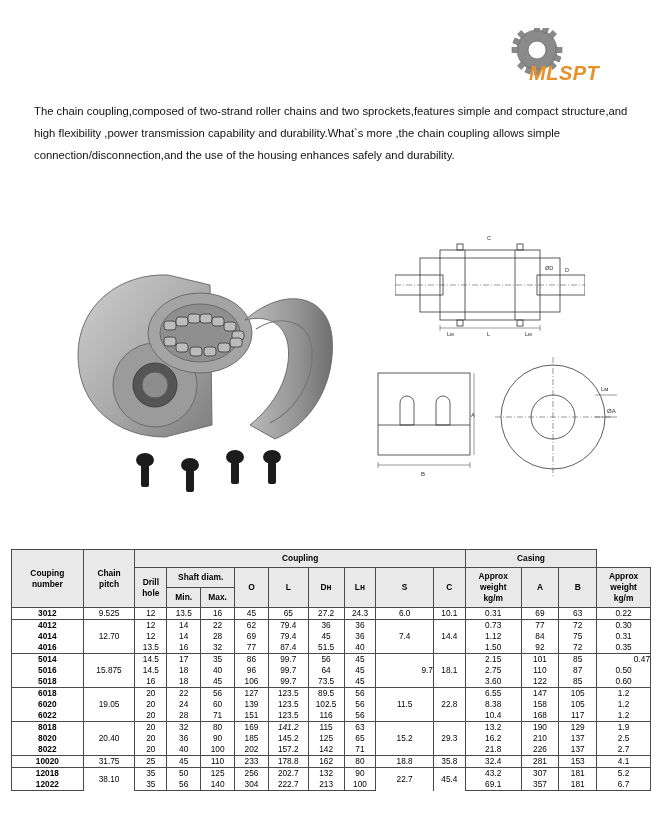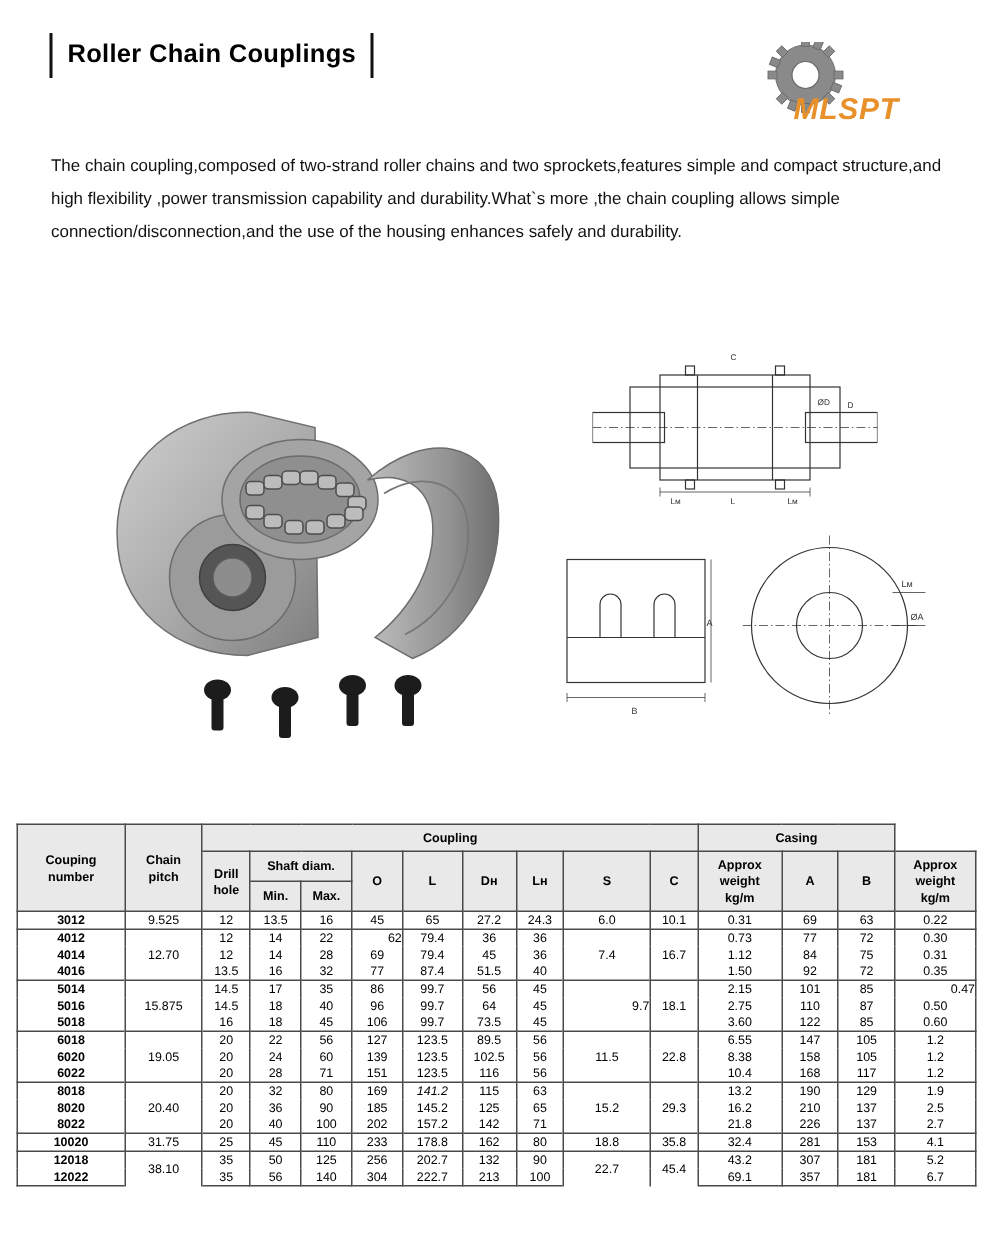--- a/index.html
+++ b/index.html
@@ -74,23 +74,20 @@
   }
   table.spec td { height: 11px; line-height: 11px; }
   .grp td { padding-top: 2px; padding-bottom: 2px; }
   td.b { font-weight: bold; }
 </style>
 </head>
 <body>
 
 <div class="page">
 
-  <div class="title-wrap">
-    <div class="title">Roller Chain Couplings</div>
-  </div>
 
   <div class="logo">
     <svg width="135" height="62" viewBox="0 0 135 62">
       <g transform="translate(38,22)">
         <g fill="#8a8a8a" stroke="#6a6a6a" stroke-width="0.6">
           <circle cx="0" cy="0" r="20"></circle>
         </g>
         <g fill="#8a8a8a" stroke="#6a6a6a" stroke-width="0.6">
           <rect x="-2.6" y="-25" width="5.2" height="6"></rect>
           <rect x="-2.6" y="19" width="5.2" height="6"></rect>
@@ -290,26 +287,26 @@
           <td>69</td>
           <td>63</td>
           <td>0.22</td>
         </tr>
         <tr class="grp">
           <td class="b" style="border-bottom: none;">4012</td>
           <td rowspan="3" style="border-bottom: none;">12.70</td>
           <td style="border-bottom: none;">12</td>
           <td style="border-bottom: none;">14</td>
           <td style="border-bottom: none;">22</td>
-          <td style="border-bottom: none; text-align: right;">62</td>
+          <td style="border-bottom: none;">62</td>
           <td style="border-bottom: none;">79.4</td>
           <td style="border-bottom: none;">36</td>
           <td style="border-bottom: none;">36</td>
           <td rowspan="3" style="border-bottom: none;">7.4</td>
-          <td rowspan="3" style="border-bottom: none;">16.7</td>
+          <td rowspan="3" style="border-bottom: none;">14.4</td>
           <td style="border-bottom: none;">0.73</td>
           <td style="border-bottom: none;">77</td>
           <td style="border-bottom: none;">72</td>
           <td style="border-bottom: none;">0.30</td>
         </tr>
         <tr class="grp">
           <td class="b" style="border-top: none; border-bottom: none;">4014</td>
           <td style="border-top: none; border-bottom: none;">12</td>
           <td style="border-top: none; border-bottom: none;">14</td>
           <td style="border-top: none; border-bottom: none;">28</td>

